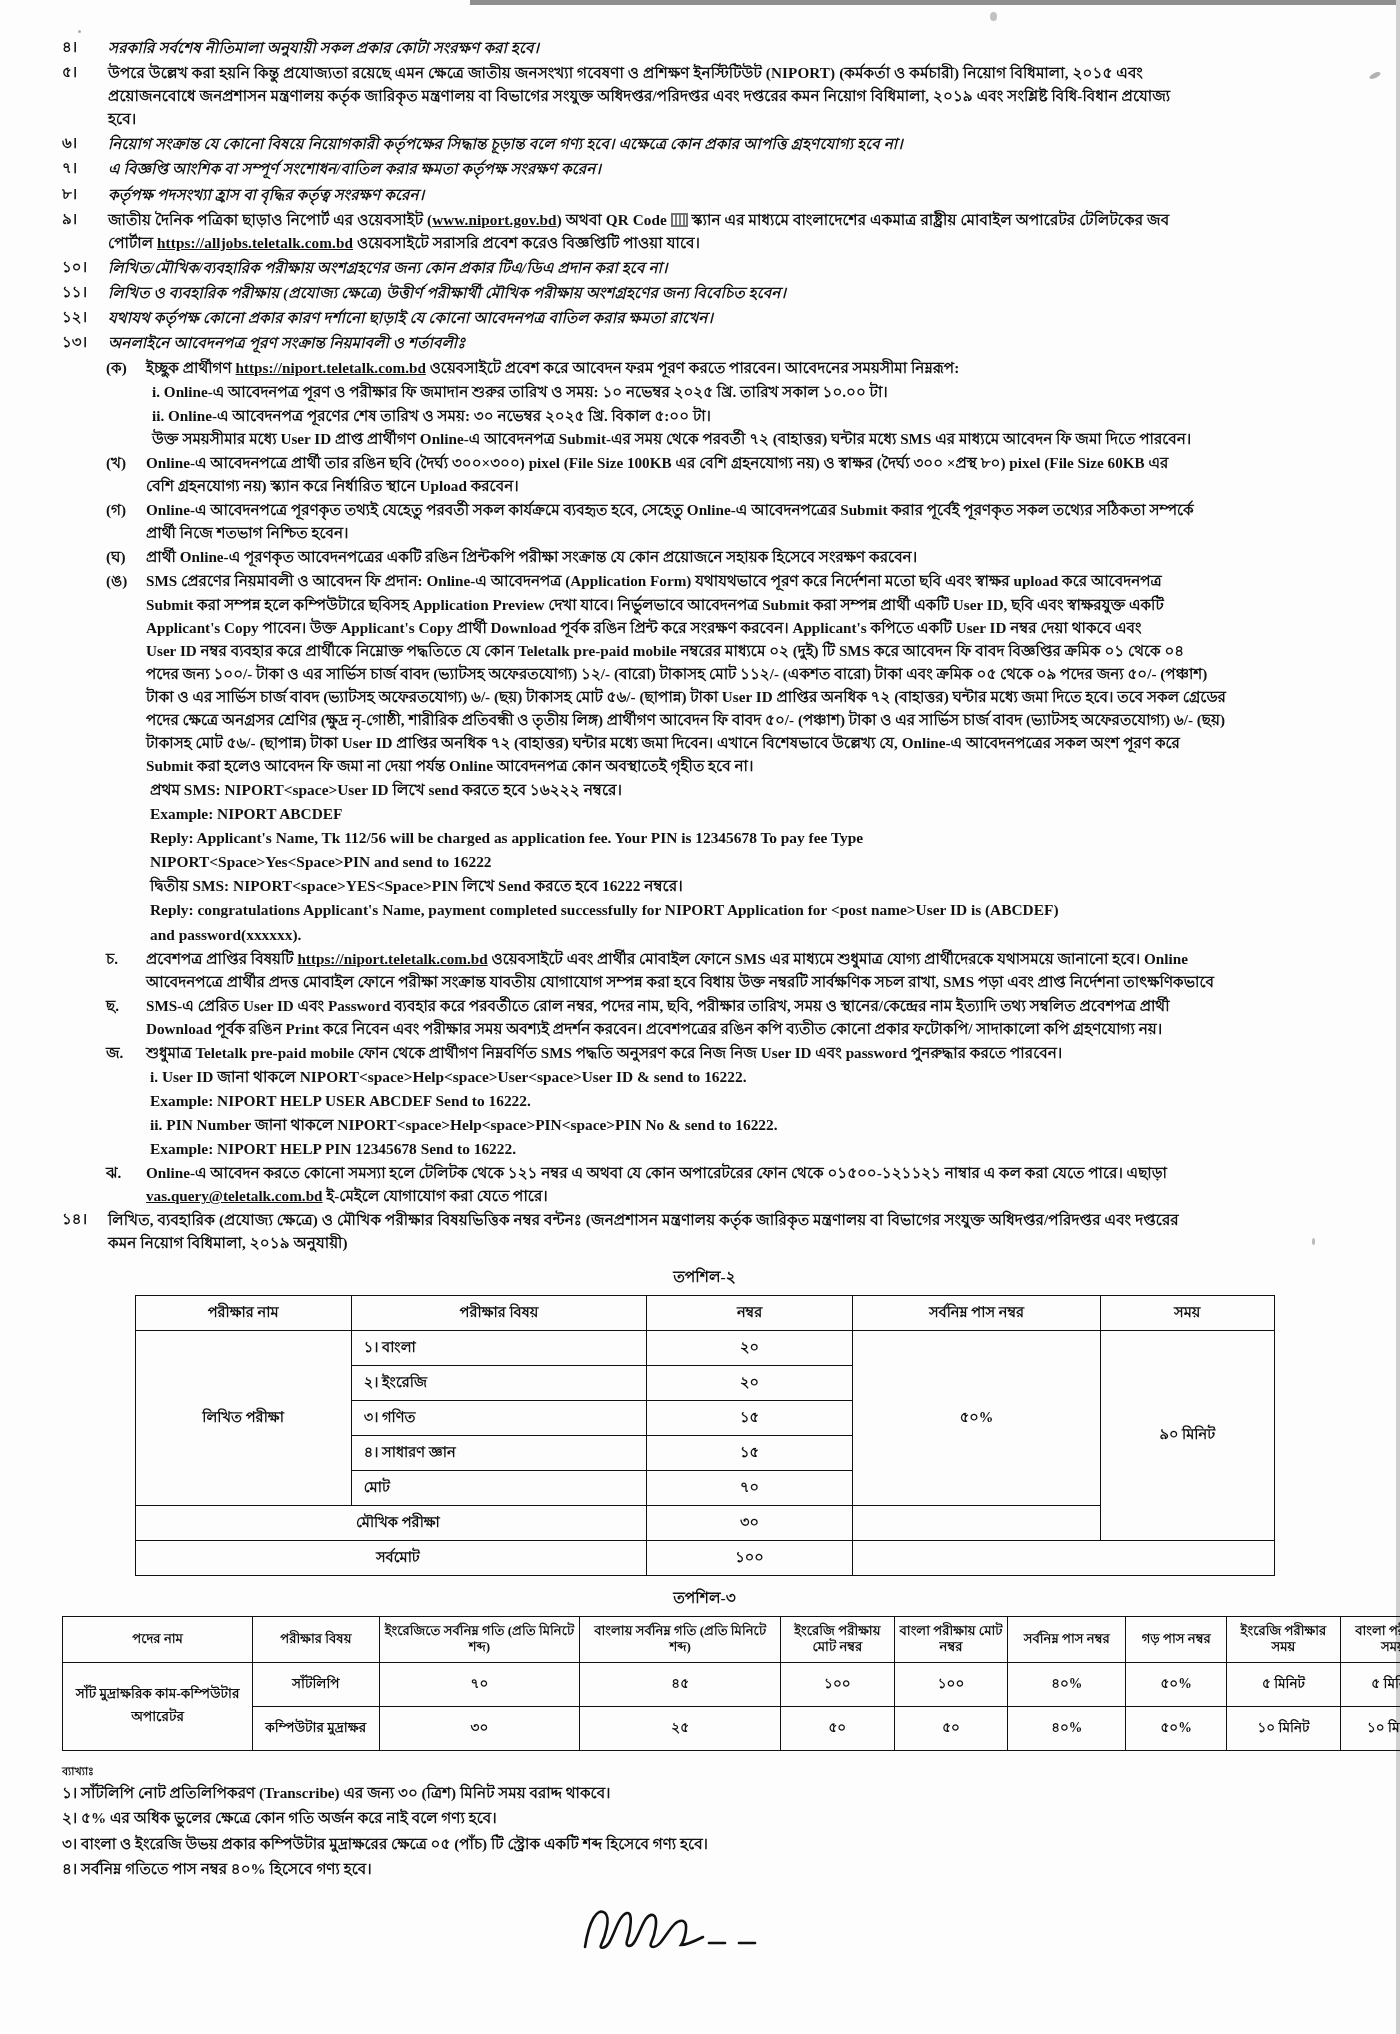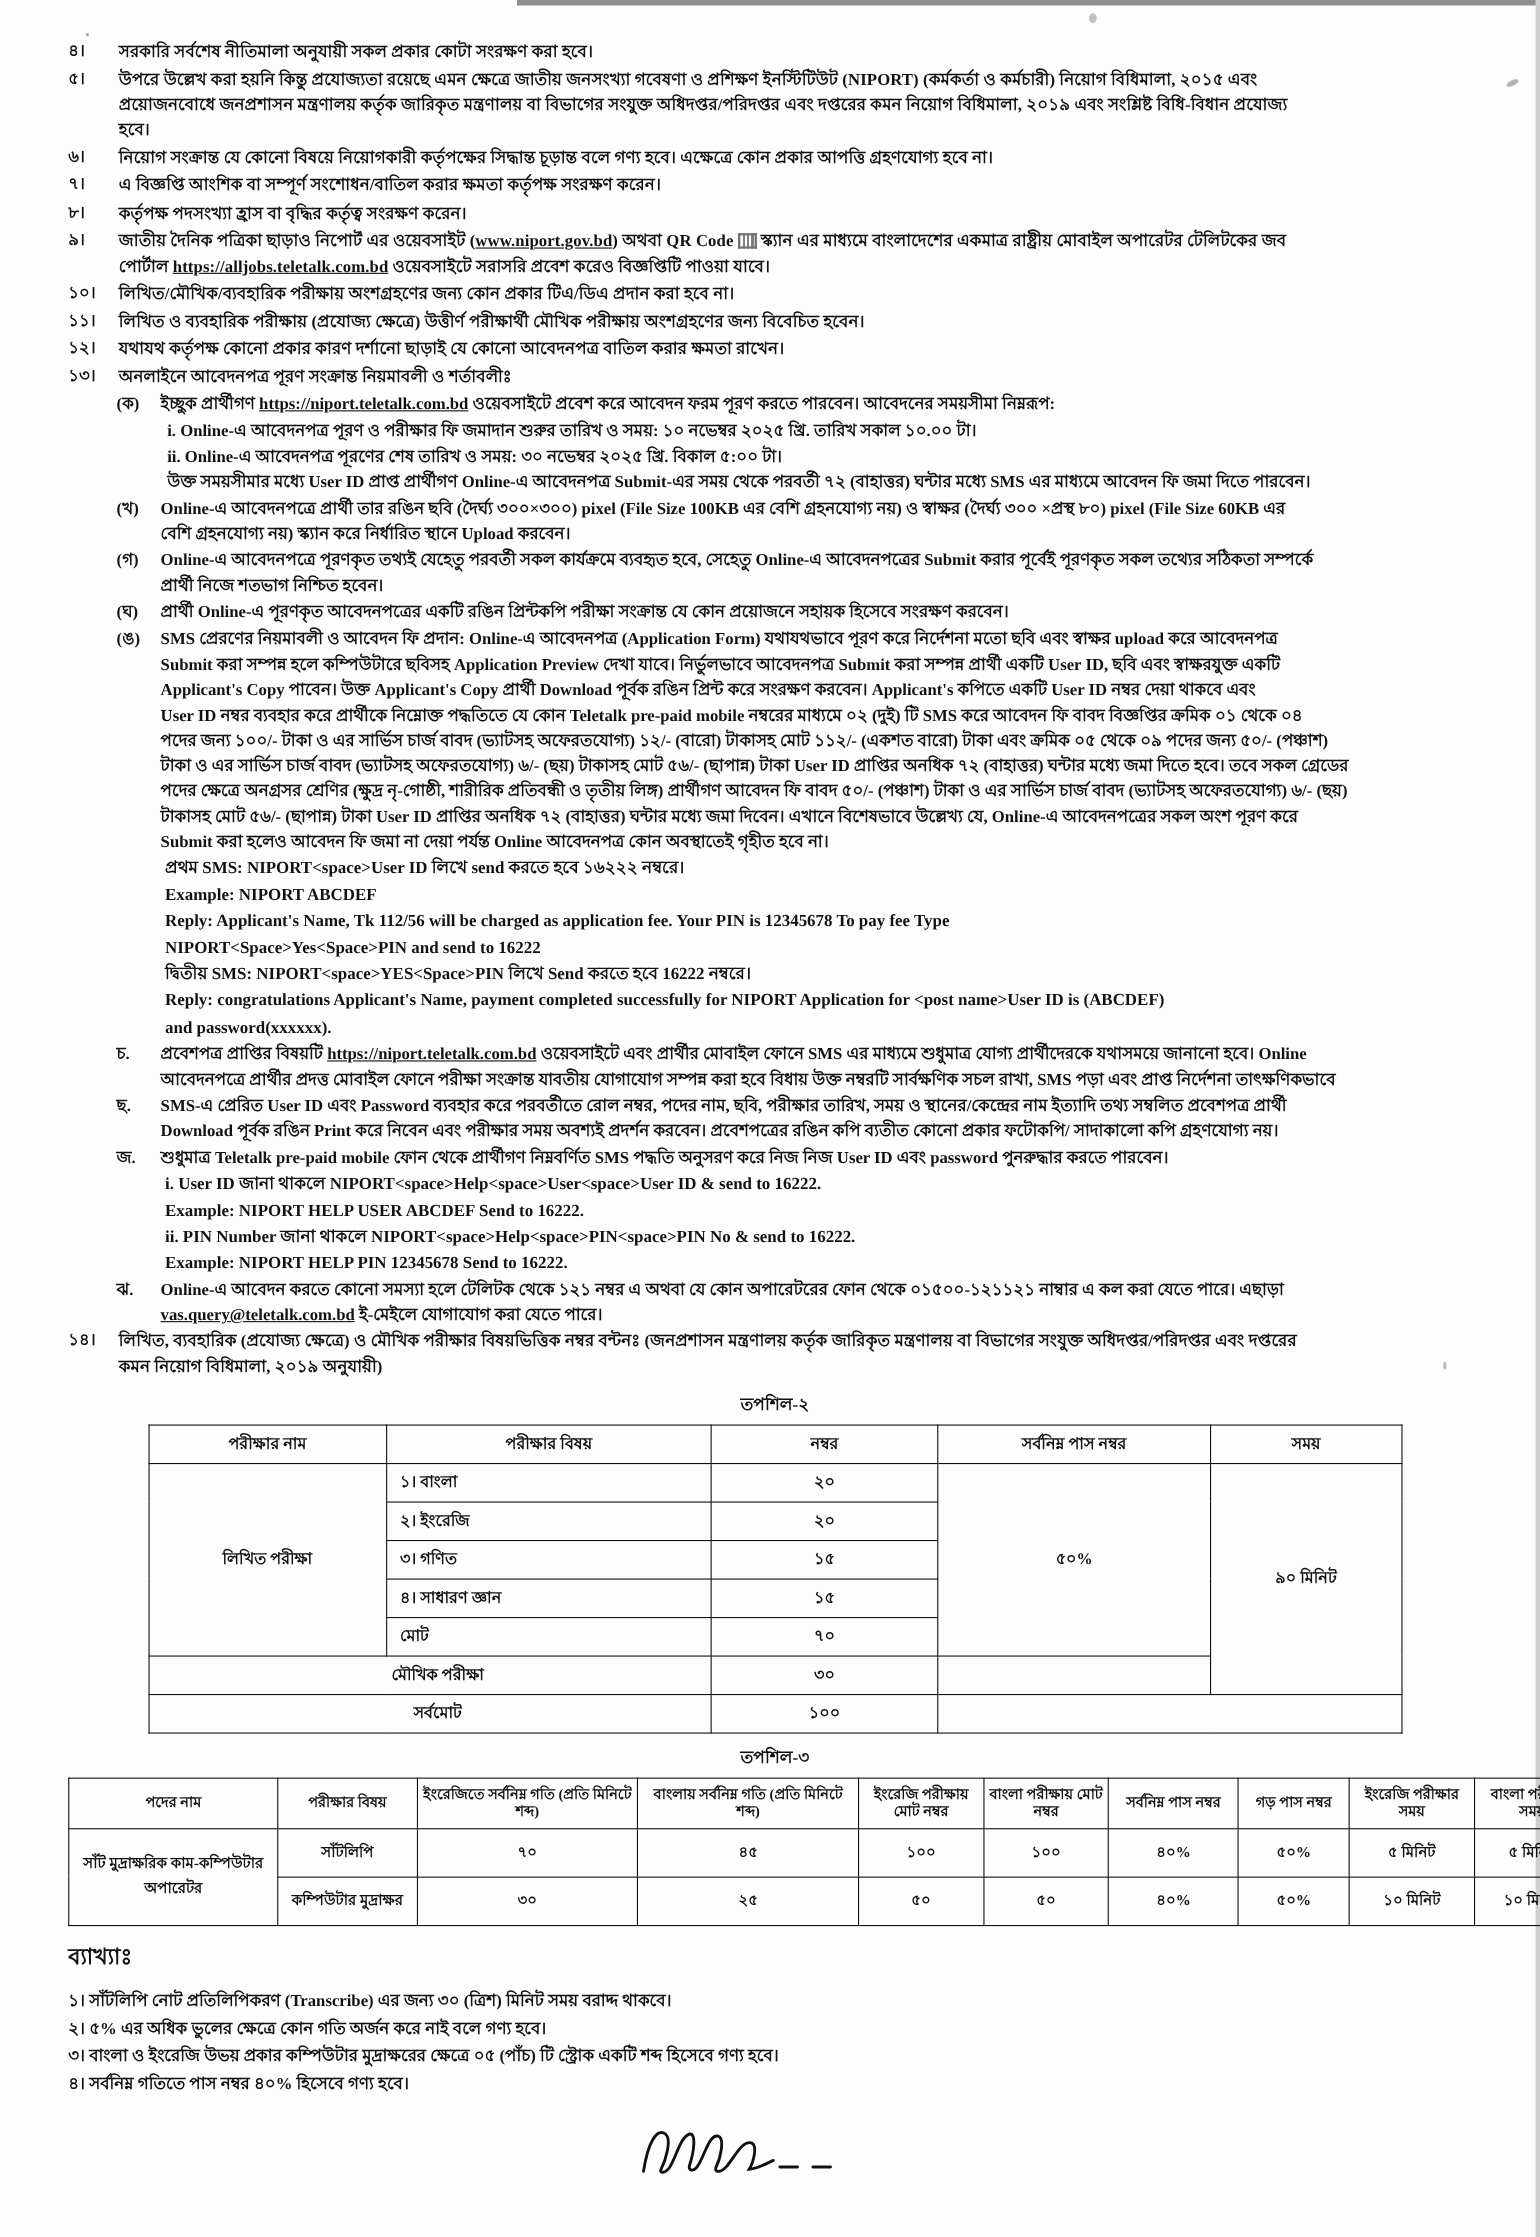--- a/index.html
+++ b/index.html
@@ -29,21 +29,21 @@
     margin-bottom:2px;
     font-size:15.2px;line-height:1.52;
     letter-spacing:.1px;
   }
   .num{
     flex:0 0 auto;width:42px;text-align:left;
     font-weight:700;padding-right:4px;
     font-size:15px;
   }
   .body{flex:1 1 auto;text-align:justify;font-weight:600;}
-  .body.nojust{text-align:left;}
+  .body.nojust{text-align:left;font-style:italic;}
 
   .sub{
     display:flex;align-items:flex-start;
     margin-left:44px;margin-bottom:1px;
     font-size:15.2px;line-height:1.52;
   }
   .sub .lbl{flex:0 0 auto;width:40px;font-weight:700;}
   .sub .txt{flex:1 1 auto;text-align:justify;font-weight:600;}
 
   .sub2{
@@ -74,21 +74,21 @@
   table.sched th{font-weight:700;}
   #schedule2{width:1140px;}
   #schedule2 td.subject{text-align:left;padding-left:12px;}
   #schedule2 td.leftlab{text-align:center;padding-left:20px;}
   #schedule3{width:1384px;font-size:13.2px;border-radius:20px;}
   #schedule3 th{font-size:13.2px;line-height:1.25;padding:6px 3px;}
   #schedule3 td{font-size:13.6px;padding:10px 3px;}
 
   .notes{margin-top:12px;font-size:15.2px;line-height:1.6;font-weight:600;}
   .notes .nline{margin-bottom:1px;}
-  .notes-head{font-weight:700;font-size:20px;margin-bottom:13px;}
+  .notes-head{font-weight:700;font-size:11px;margin-bottom:1px;}
 
   .sig{
     margin-top:18px;text-align:center;
   }
   .sig svg{display:block;margin:0 auto;}
 
   
   .speck{position:absolute;background:#777;border-radius:50%;}
   .qr-box{
     display:inline-block;width:17px;height:14px;vertical-align:-2px;

